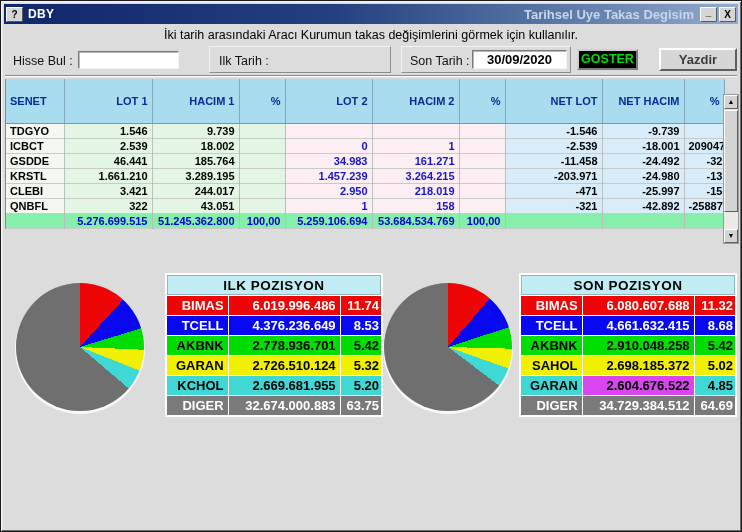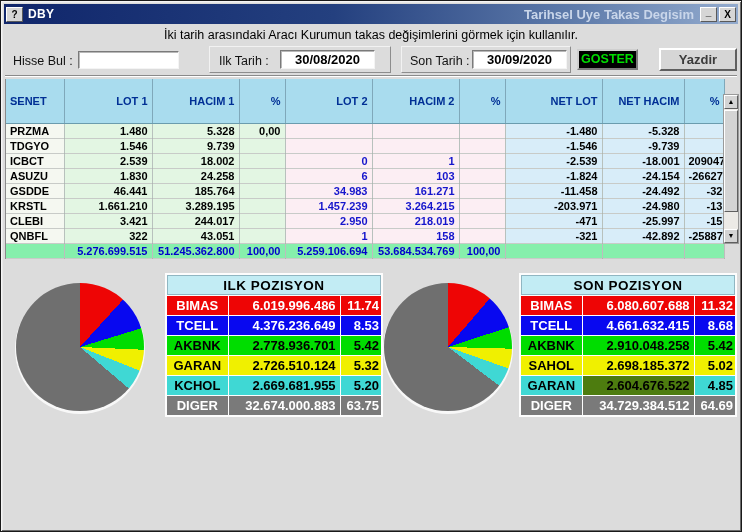--- a/index.html
+++ b/index.html
@@ -72,21 +72,21 @@
     box-shadow:0 2px 0 1px rgba(255,255,255,.8); }
   .pie1{ left:15px; } .pie2{ left:383px; }
   
   .postable{ position:absolute; top:272px; width:218px; border-collapse:separate;
     border-spacing:1px; background:#fdfdfd; border:1px solid #fdfdfd; }
   .pt1{ left:164px; } .pt2{ left:518px; }
   .postable th{ background:#c2ecf4; color:#000; font-size:13.5px; font-weight:bold;
     height:20px; text-align:center; border:1px solid #90b6c2; letter-spacing:.5px; }
   .postable td{ height:19px; font-size:13px; font-weight:bold; white-space:nowrap;
     overflow:hidden; padding:0 4px; }
-  .postable td.pname{ width:60px; text-align:center; }
+  .postable td.pname{ width:60px; text-align:right; }
   .postable td.pval{ width:110px; text-align:right; }
   .postable td.ppct{ width:40px; text-align:right; padding-right:2px; }
 </style>
 </head>
 <body>
 
 <div class="window">
 
   <div class="titlebar">
     <div class="sysbtn">?</div>
@@ -97,21 +97,20 @@
     <div class="sysbtn">X</div>
   </div>
 
   <div class="infobar">İki tarih arasındaki Aracı Kurumun takas değişimlerini görmek için kullanılır.</div>
 
   <span class="lbl" style="left:12px; top:53px;">Hisse Bul :</span>
   <input class="hisse-input sunken" type="text" value="" style="">
 
   <div class="ctrl-group g1"></div>
   <span class="lbl" style="left:218px; top:53px;">Ilk Tarih :</span>
-  <div class="datefield sunken" style="left:279px;">30/08/2020</div>
 
   <div class="ctrl-group g2"></div>
   <span class="lbl" style="left:409px; top:53px;">Son Tarih :</span>
   <div class="datefield sunken" style="left:471px;">30/09/2020</div>
 
   <div class="goster">GOSTER</div>
   <div class="yazdir">Yazdir</div>
 
   <div class="hr-groove"></div>
 
@@ -138,32 +137,20 @@
             <th class="c4">LOT 2</th>
             <th class="c5">HACIM 2</th>
             <th class="c6">%</th>
             <th class="c7">NET LOT</th>
             <th class="c8">NET HACIM</th>
             <th class="c9">%</th>
           </tr>
         </thead>
       <tbody id="gbody">
           <tr>
-            <td class="c0">PRZMA</td>
-            <td class="c1">1.480</td>
-            <td class="c2">5.328</td>
-            <td class="c3">0,00</td>
-            <td class="c4"></td>
-            <td class="c5"></td>
-            <td class="c6"></td>
-            <td class="c7">-1.480</td>
-            <td class="c8">-5.328</td>
-            <td class="c9"></td>
-          </tr>
-          <tr>
             <td class="c0">TDGYO</td>
             <td class="c1">1.546</td>
             <td class="c2">9.739</td>
             <td class="c3"></td>
             <td class="c4"></td>
             <td class="c5"></td>
             <td class="c6"></td>
             <td class="c7">-1.546</td>
             <td class="c8">-9.739</td>
             <td class="c9"></td>
@@ -172,32 +159,20 @@
             <td class="c0">ICBCT</td>
             <td class="c1">2.539</td>
             <td class="c2">18.002</td>
             <td class="c3"></td>
             <td class="c4">0</td>
             <td class="c5">1</td>
             <td class="c6"></td>
             <td class="c7">-2.539</td>
             <td class="c8">-18.001</td>
             <td class="c9">209047</td>
-          </tr>
-          <tr>
-            <td class="c0">ASUZU</td>
-            <td class="c1">1.830</td>
-            <td class="c2">24.258</td>
-            <td class="c3"></td>
-            <td class="c4">6</td>
-            <td class="c5">103</td>
-            <td class="c6"></td>
-            <td class="c7">-1.824</td>
-            <td class="c8">-24.154</td>
-            <td class="c9">-26627</td>
           </tr>
           <tr>
             <td class="c0">GSDDE</td>
             <td class="c1">46.441</td>
             <td class="c2">185.764</td>
             <td class="c3"></td>
             <td class="c4">34.983</td>
             <td class="c5">161.271</td>
             <td class="c6"></td>
             <td class="c7">-11.458</td>
@@ -327,21 +302,21 @@
           <td class="pval" style="background: rgb(0, 221, 0); color: rgb(0, 0, 0);">2.910.048.258</td>
           <td class="ppct" style="background: rgb(0, 221, 0); color: rgb(0, 0, 0);">5.42</td>
         </tr>
         <tr>
           <td class="pname" style="background: rgb(240, 240, 0); color: rgb(0, 0, 0);">SAHOL</td>
           <td class="pval" style="background: rgb(240, 240, 0); color: rgb(0, 0, 0);">2.698.185.372</td>
           <td class="ppct" style="background: rgb(240, 240, 0); color: rgb(0, 0, 0);">5.02</td>
         </tr>
         <tr>
           <td class="pname" style="background: rgb(63, 216, 212); color: rgb(0, 0, 0);">GARAN</td>
-          <td class="pval" style="background: #4d7c0f; color: rgb(0, 0, 0);">2.604.676.522</td>
+          <td class="pval" style="background: #d946ef; color: rgb(0, 0, 0);">2.604.676.522</td>
           <td class="ppct" style="background: rgb(63, 216, 212); color: rgb(0, 0, 0);">4.85</td>
         </tr>
         <tr>
           <td class="pname" style="background: rgb(122, 122, 122); color: rgb(255, 255, 255);">DIGER</td>
           <td class="pval" style="background: rgb(122, 122, 122); color: rgb(255, 255, 255);">34.729.384.512</td>
           <td class="ppct" style="background: rgb(122, 122, 122); color: rgb(255, 255, 255);">64.69</td>
         </tr>
       </tbody>
   </table>
 

